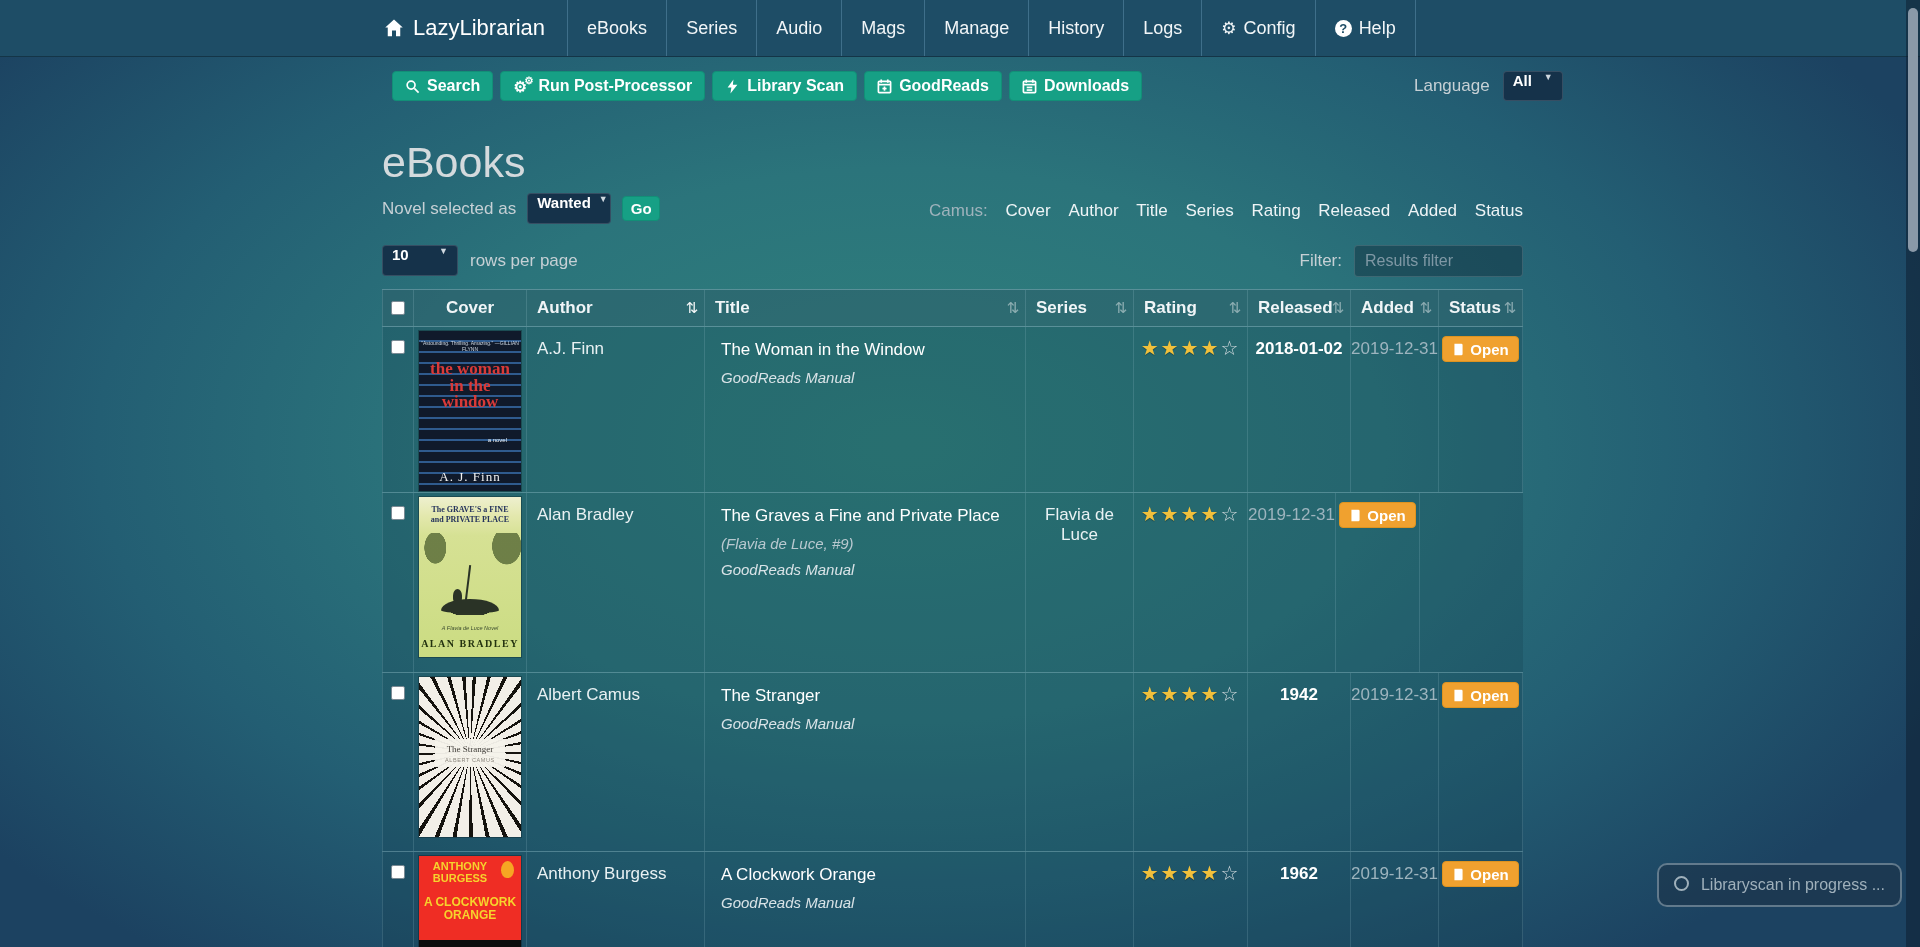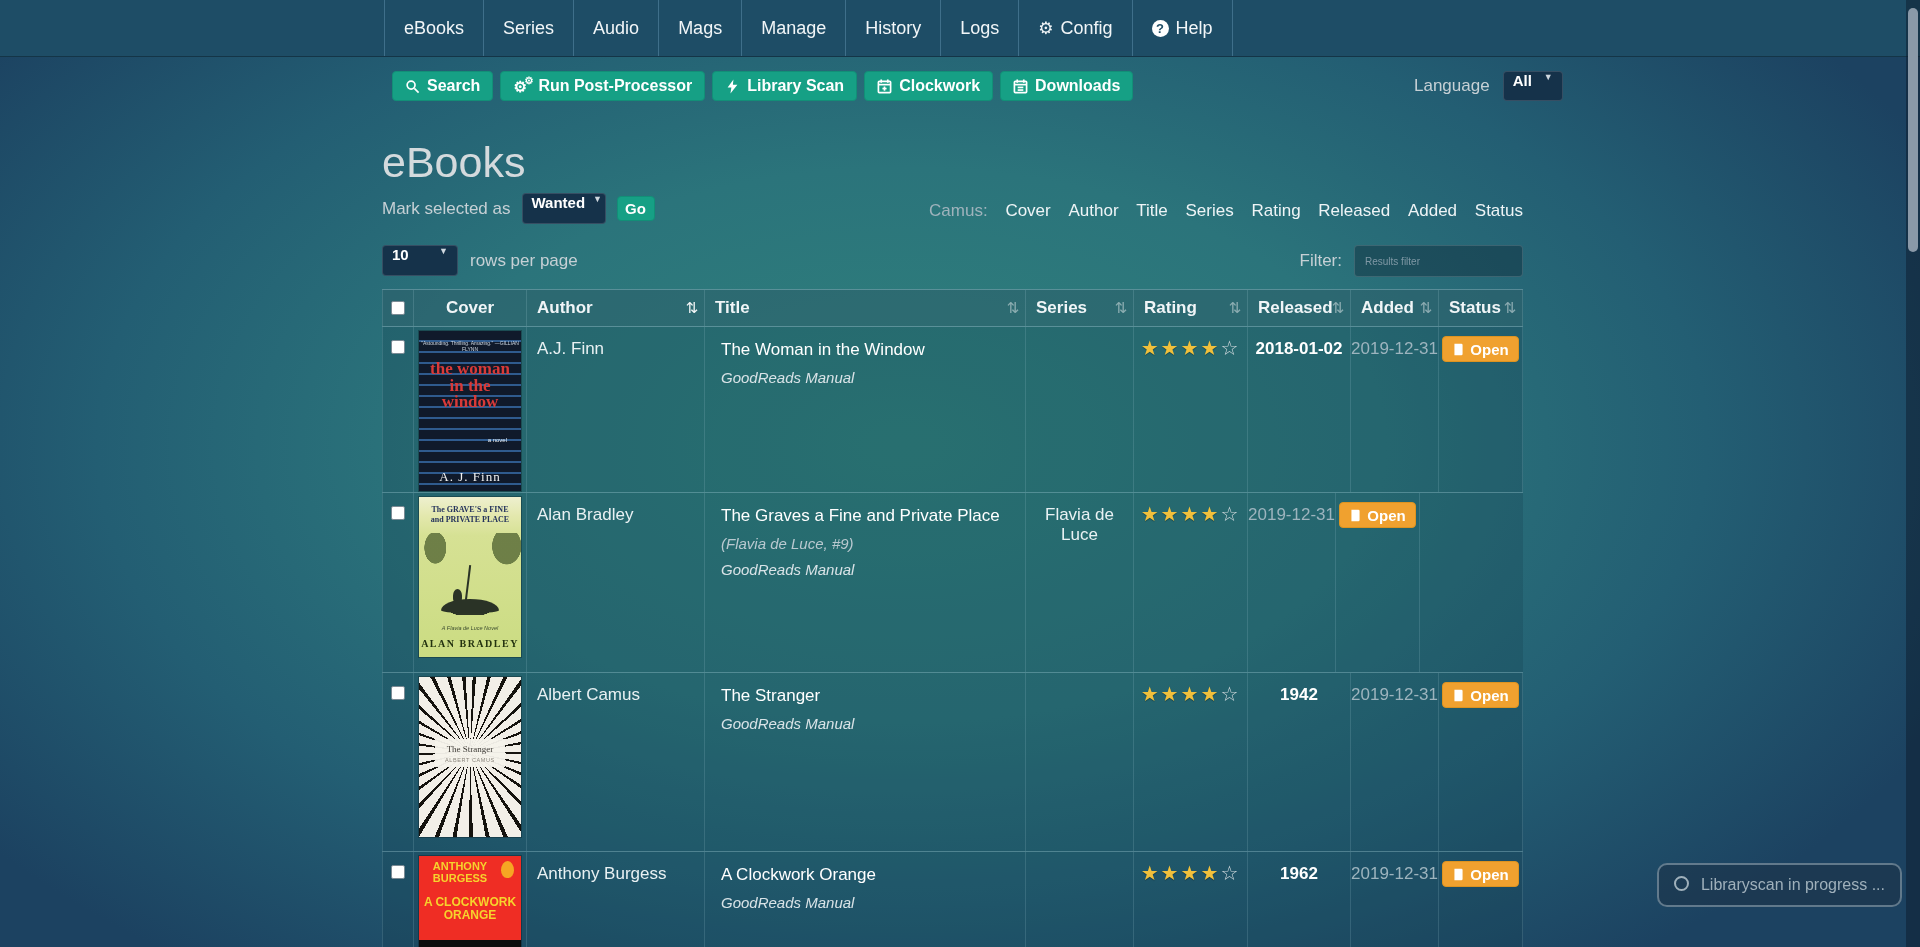--- a/index.html
+++ b/index.html
@@ -64,21 +64,21 @@
     text-align:right; font-size:17px; }
   #toggle-row .tlabel { color:#9fb3bc; }
   .toggle-link { color:#eef4f6; margin-left:13px; cursor:pointer; }
 
   #list-controls { position:absolute; top:245px; left:382px; width:1141px; height:32px; }
   #rows-group { position:absolute; left:0; top:0; display:flex; align-items:center; gap:12px; }
   #rows-select { width:76px; height:31px; }
   #filter-group { position:absolute; right:0; top:0; display:flex; align-items:center; gap:12px; }
   #filter-input { width:169px; height:32px; background:rgba(16,42,58,.45);
     border:1px solid rgba(255,255,255,.14); border-radius:4px; color:#e6eef2;
-    font-size:10px; padding:4px 10px; outline:none; }
+    font-size:16px; padding:4px 10px; outline:none; }
   #filter-input::placeholder { color:#7f98a5; }
 
   
   #booktable { position:absolute; top:289px; left:382px; width:1141px; }
   .thead { display:flex; height:38px; background:rgba(45,95,105,.55);
     border-top:1px solid rgba(175,215,225,.35); border-bottom:1px solid rgba(175,215,225,.35); }
   .th { position:relative; display:flex; align-items:center; font-size:17px;
     font-weight:bold; color:#f0f5f7; border-right:1px solid rgba(165,205,215,.2);
     padding-left:10px; cursor:pointer; }
   .th.center { justify-content:center; padding-left:0; }
@@ -187,20 +187,26 @@
 
   #sb-track { position:absolute; right:0; top:0; width:14px; height:100%;
     background:rgba(10,22,38,.45); }
   #sb-thumb { position:absolute; right:2px; top:8px; width:10px; height:244px;
     background:#8a99a8; border-radius:5px; cursor:pointer; }
 </style>
 </head>
 <body>
 
 <div id="navbar">
+  <a class="brand">
+    <svg viewBox="0 0 16 16">
+        <path d="M8 1.2 15 7.6h-2v6.9H9.6V10H6.4v4.5H3V7.6H1z"></path>
+      </svg>
+    <span>LazyLibrarian</span>
+  </a>
   <a class="nav-item">
       <span>eBooks</span>
     </a>
   <a class="nav-item">
       <span>Series</span>
     </a>
   <a class="nav-item">
       <span>Audio</span>
     </a>
   <a class="nav-item">
@@ -248,21 +254,21 @@
     </button>
   <button class="tbtn">
     <svg viewBox="0 0 16 16">
         <rect x="1.5" y="2.5" width="13" height="12" rx="1"></rect>
         <line x1="4.5" y1="0.5" x2="4.5" y2="4"></line>
         <line x1="11.5" y1="0.5" x2="11.5" y2="4"></line>
         <line x1="1.5" y1="6" x2="14.5" y2="6"></line>
         <line x1="8" y1="8" x2="8" y2="12.5"></line>
         <line x1="5.8" y1="10.2" x2="10.2" y2="10.2"></line>
       </svg>
-    <span>Clockwork</span>
+    <span>GoodReads</span>
     </button>
   <button class="tbtn">
     <svg viewBox="0 0 16 16">
         <rect x="1.5" y="2.5" width="13" height="12" rx="1"></rect>
         <line x1="4.5" y1="0.5" x2="4.5" y2="4"></line>
         <line x1="11.5" y1="0.5" x2="11.5" y2="4"></line>
         <line x1="1.5" y1="6" x2="14.5" y2="6"></line>
         <line x1="5" y1="9" x2="11" y2="9"></line>
         <line x1="5" y1="11.8" x2="11" y2="11.8"></line>
       </svg>
@@ -274,21 +280,21 @@
   <span class="ctl-label">Language</span>
   <div class="sel" style="width:60px">
     <span>All</span>
     <span class="caret">▼</span>
   </div>
 </div>
 
 <h1 id="page-title">eBooks</h1>
 
 <div id="mark-row">
-  <span class="ctl-label">Mark selected as</span>
+  <span class="ctl-label">Novel selected as</span>
   <div class="sel" id="mark-select">
     <span>Wanted</span>
     <span class="caret">▼</span>
   </div>
   <button class="go-btn">Go</button>
 </div>
 
 <div id="toggle-row">
   <span class="tlabel">Camus:</span>
   <span class="toggle-link">Cover</span>

